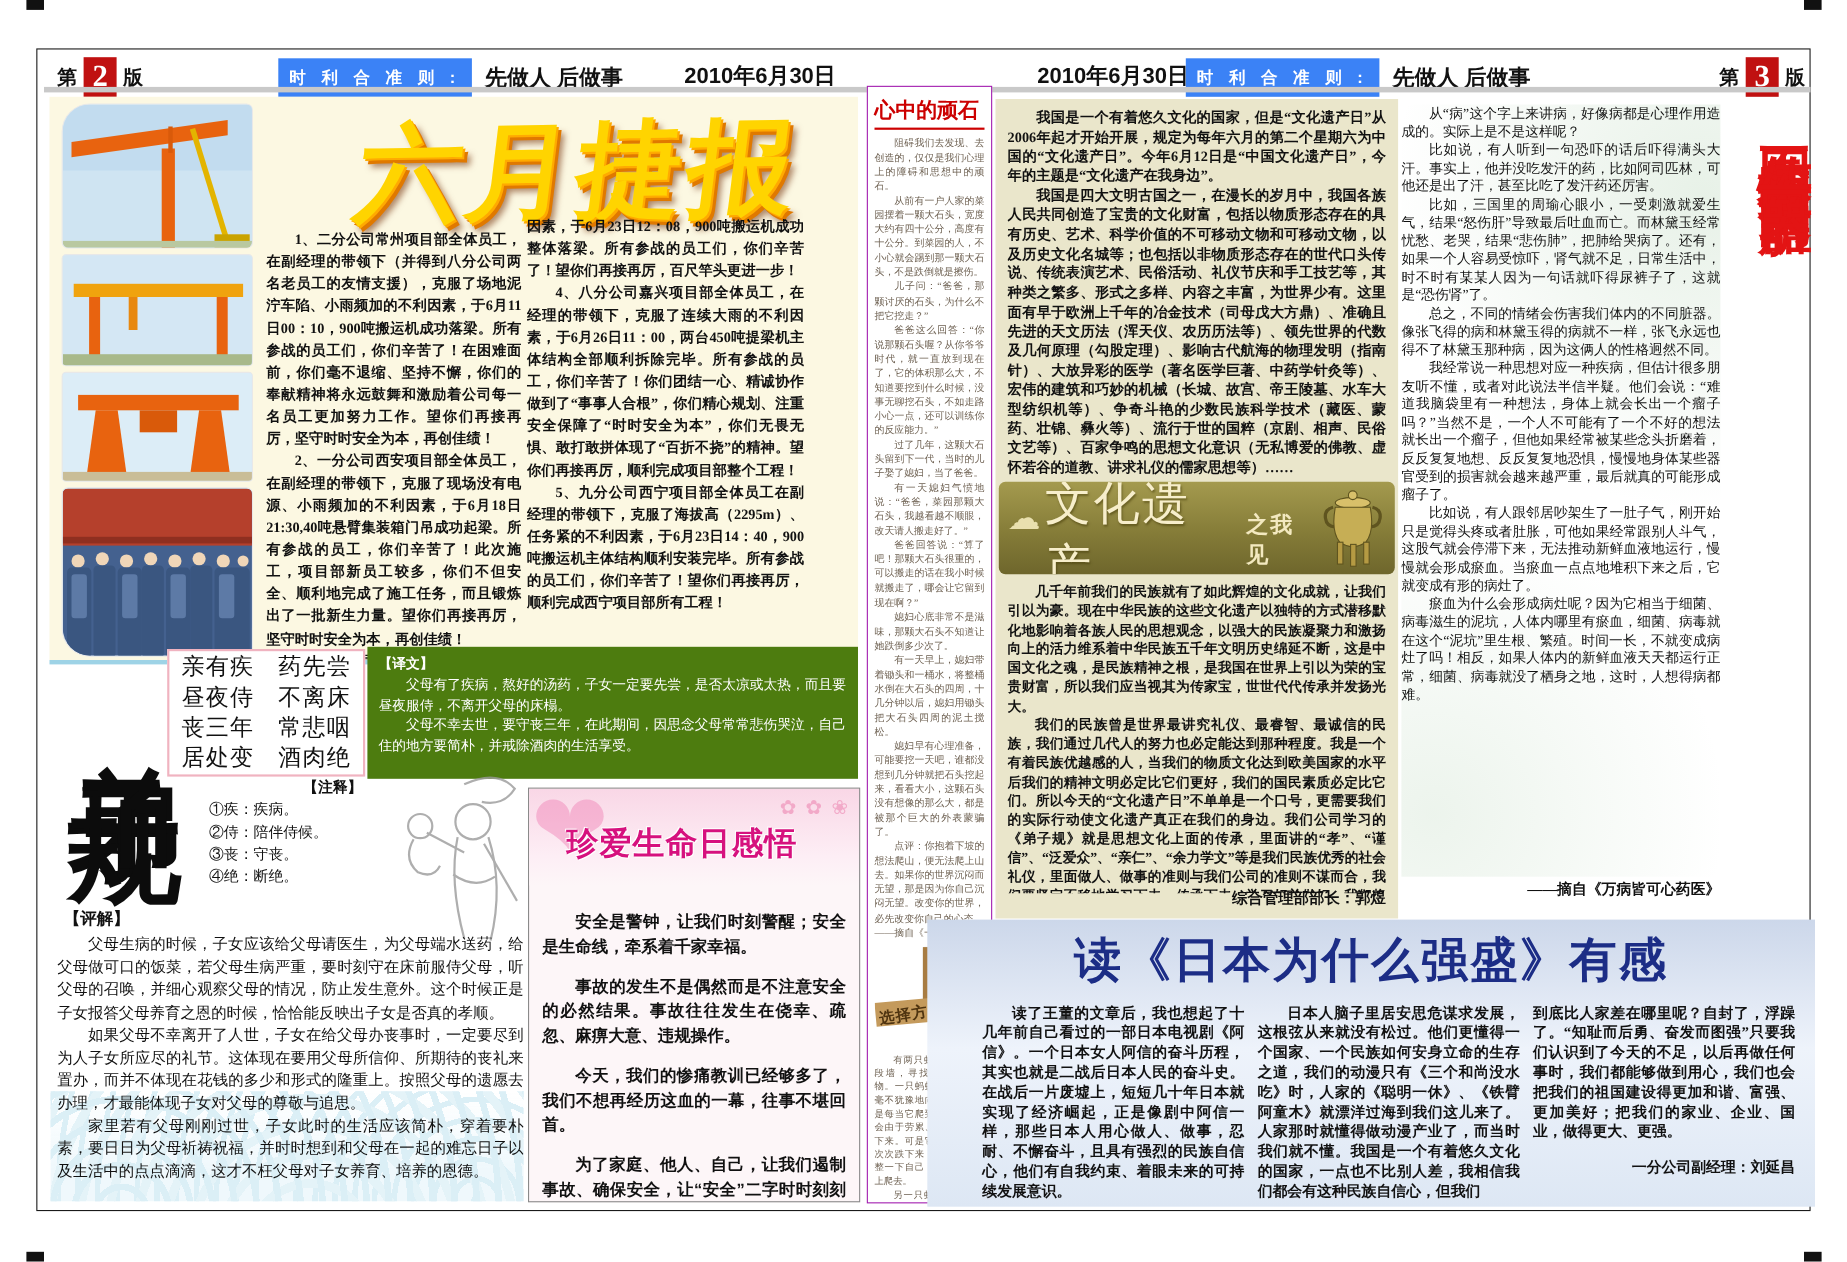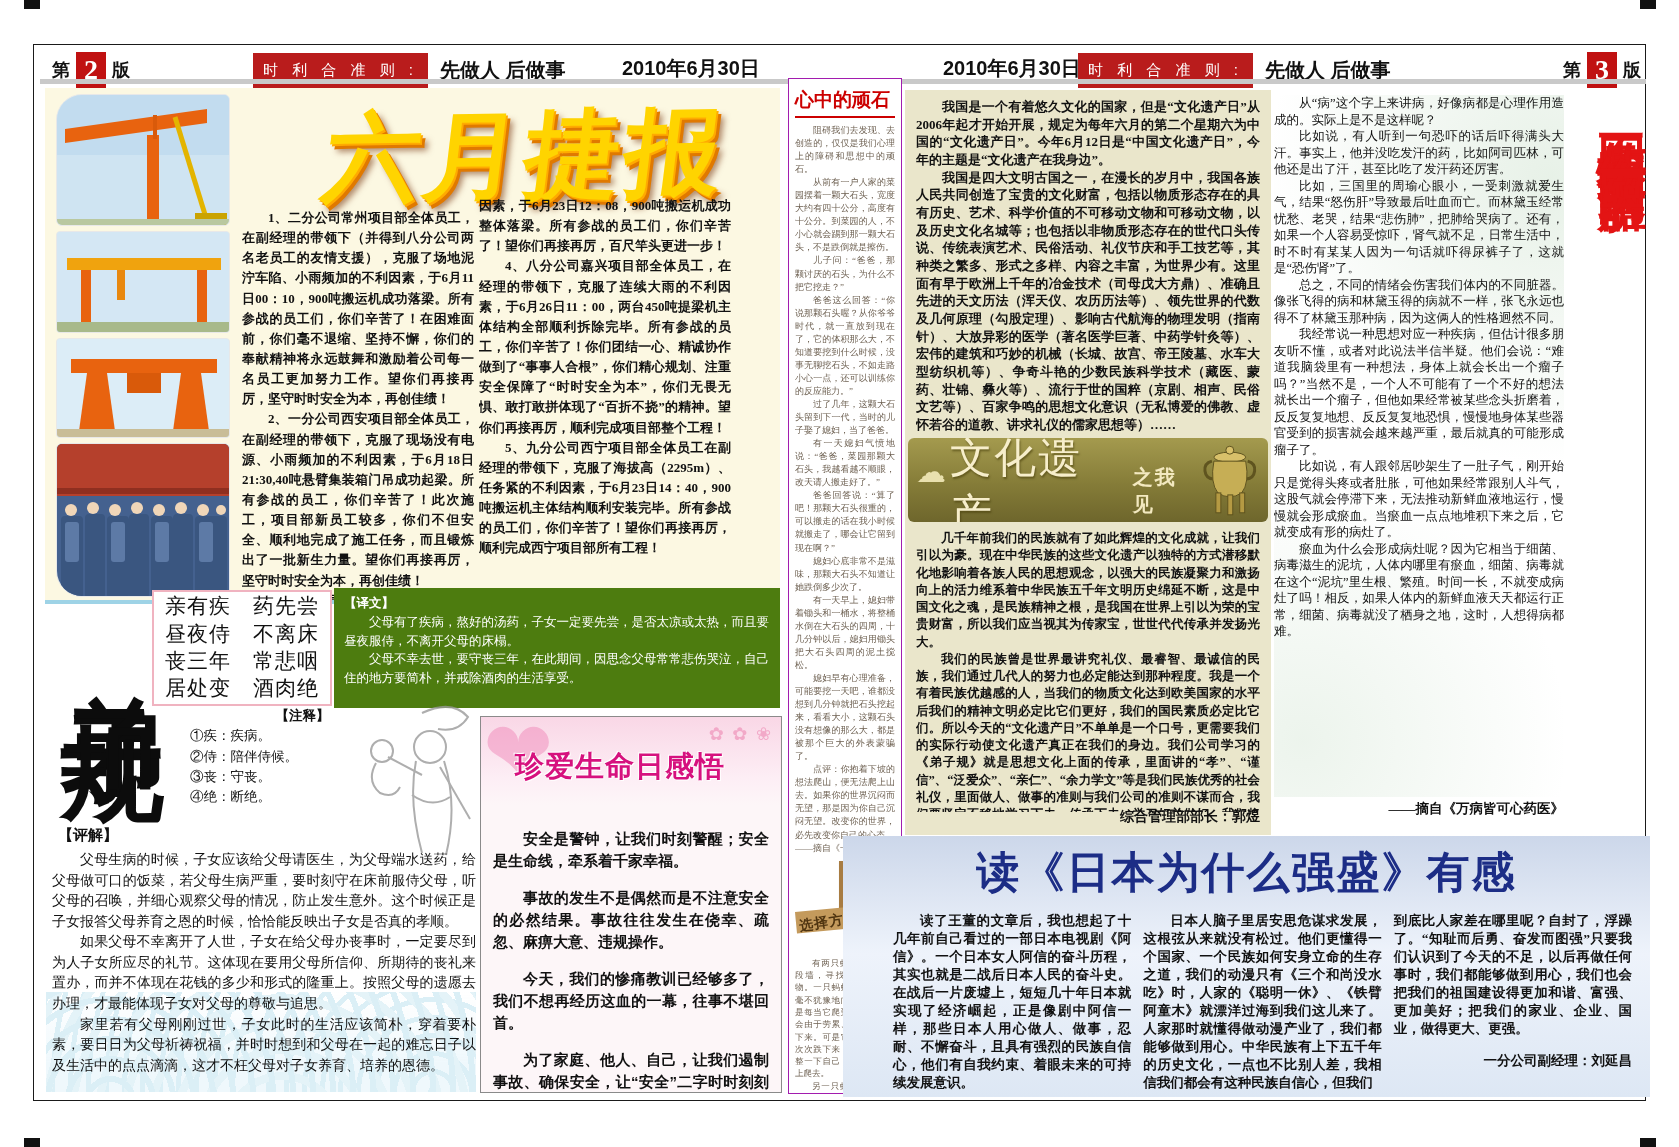--- a/index.html
+++ b/index.html
@@ -14,21 +14,21 @@
   
   #frame { left:33px; top:44px; width:1613px; height:1057px; border:1px solid #1a1a1a; background:#fff; }
   .crop { width:16px; height:9px; background:#111; }
 
   
   .pghead { display:flex; align-items:center; gap:6px; font-weight:700; }
   .pghead .zh { font-size:18px; font-weight:700; }
   .numbox { width:30px; height:36px; background:#c01111; color:#fff; font-size:28px; font-weight:900;
             display:flex; align-items:center; justify-content:center; }
   .motto { display:flex; align-items:center; }
-  .motto .mlabel { background:#b91c1c; color:#fff; font-size:15px; font-weight:400;
+  .motto .mlabel { background:#3b82f6; color:#fff; font-size:15px; font-weight:700;
                    letter-spacing:5px; padding:8px 10px; white-space:nowrap; }
   .motto .mtext { font-size:20px; font-weight:900; margin-left:12px; white-space:nowrap; }
   .dateline { font-size:20px; font-weight:900; }
   .hrule { background:#c9c9c9; height:5px; }
 
   
   #cream { left:45px; top:88px; width:735px; height:512px; background:#fcf8e2; }
   .photo { left:56px; width:174px; overflow:hidden; background:#d7e9f4; border:1px solid #e8e8e8; }
   #photo1 { top:94px;  height:132px; border-radius:26px 6px 6px 6px; }
   #photo2 { top:231px; height:102px; border-radius:4px; }
@@ -383,20 +383,20 @@
 <div class="abs" id="emo-sig">——摘自《万病皆可心药医》</div>
 <div class="abs sans" id="emo-vtitle">不同的坏情绪会伤害不同的脏器</div>
 
 <div class="abs" id="japan">
   <div id="jp-title" class="sans">读《日本为什么强盛》有感</div>
   <div id="jp-cols">
     <div class="jcol">
       <p>读了王董的文章后，我也想起了十几年前自己看过的一部日本电视剧《阿信》。一个日本女人阿信的奋斗历程，其实也就是二战后日本人民的奋斗史。在战后一片废墟上，短短几十年日本就实现了经济崛起，正是像剧中阿信一样，那些日本人用心做人、做事，忍耐、不懈奋斗，且具有强烈的民族自信心，他们有自我约束、着眼未来的可持续发展意识。</p>
     </div>
     <div class="jcol">
-      <p>日本人脑子里居安思危谋求发展，这根弦从来就没有松过。他们更懂得一个国家、一个民族如何安身立命的生存之道，我们的动漫只有《三个和尚没水吃》时，人家的《聪明一休》、《铁臂阿童木》就漂洋过海到我们这儿来了。人家那时就懂得做动漫产业了，我们都能够做到用心。中华民族有上下五千年的历史文化，一点也不比别人差，我相信我们都会有这种民族自信心，但我们</p>
+      <p>日本人脑子里居安思危谋求发展，这根弦从来就没有松过。他们更懂得一个国家、一个民族如何安身立命的生存之道，我们的动漫只有《三个和尚没水吃》时，人家的《聪明一休》、《铁臂阿童木》就漂洋过海到我们这儿来了。人家那时就懂得做动漫产业了，而当时我们就不懂。我国是一个有着悠久文化的国家，一点也不比别人差，我相信我们都会有这种民族自信心，但我们</p>
     </div>
     <div class="jcol">
       <p class="noindent">到底比人家差在哪里呢？自封了，浮躁了。“知耻而后勇、奋发而图强”只要我们认识到了今天的不足，以后再做任何事时，我们都能够做到用心，我们也会把我们的祖国建设得更加和谐、富强、更加美好；把我们的家业、企业、国业，做得更大、更强。</p>
       <p class="sig">一分公司副经理：刘延昌</p>
     </div>
   </div>
 </div>
 
 </body></html>

